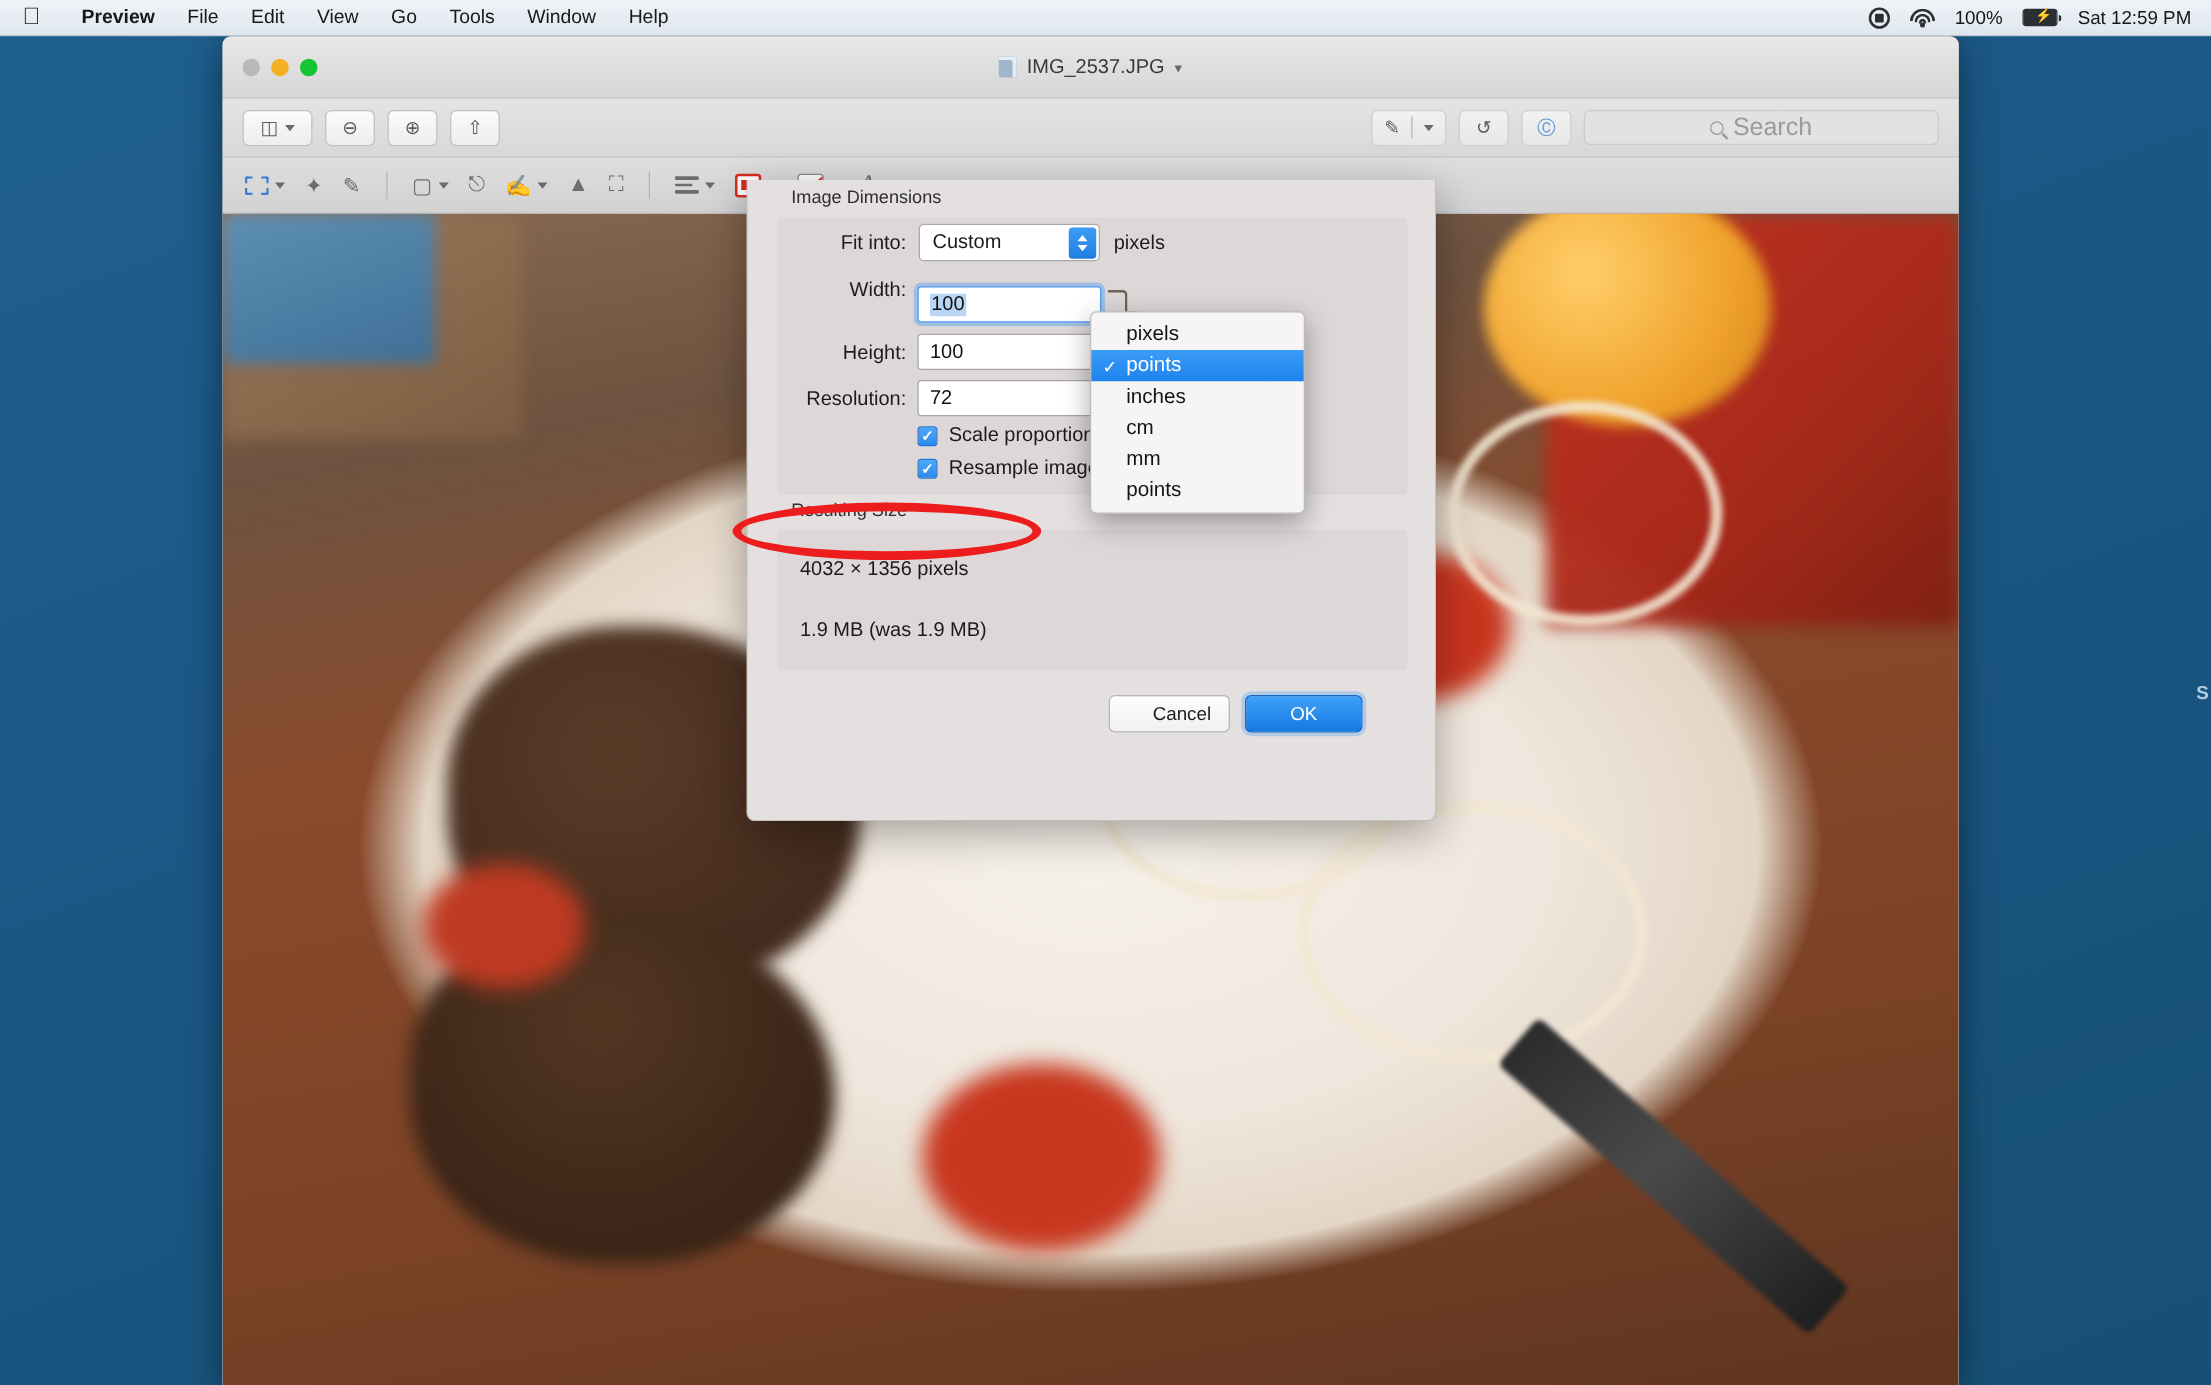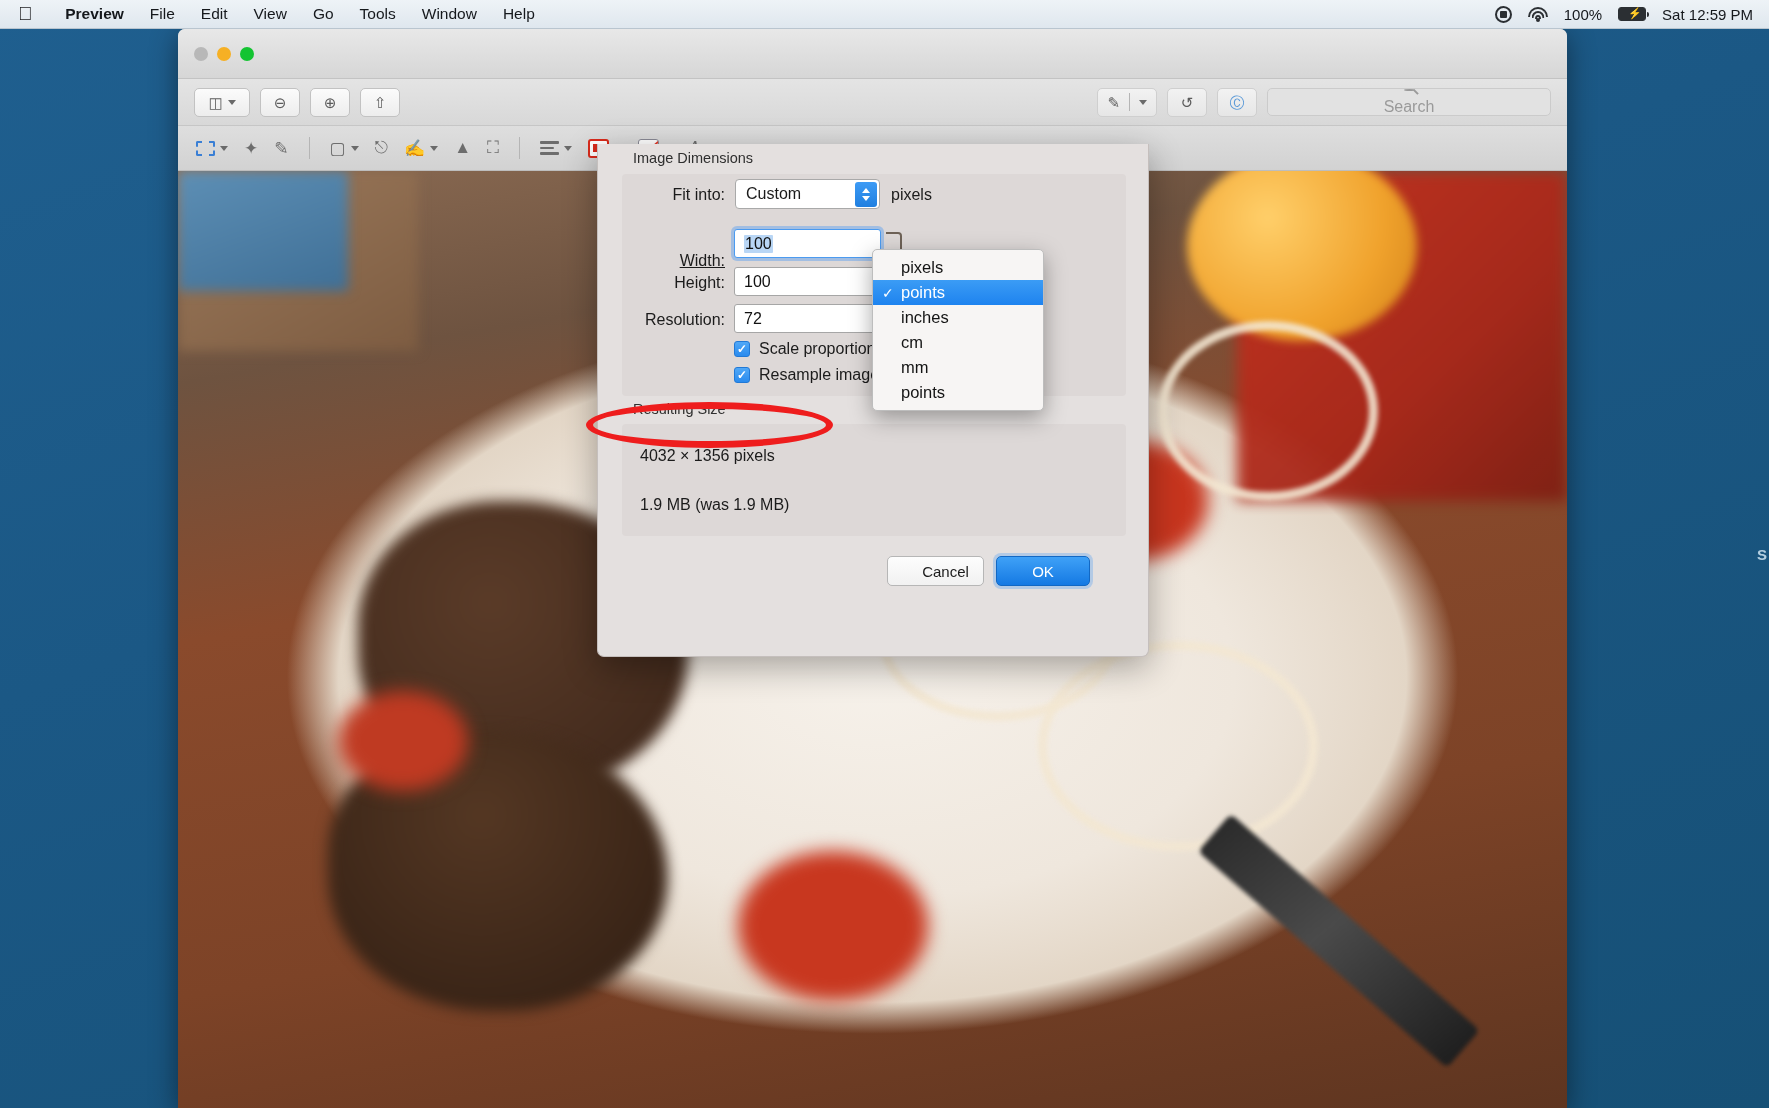--- a/index.html
+++ b/index.html
@@ -100,21 +100,21 @@
   .tbtn.wide { min-width: 56px; }
   .tbtn.flat { background: linear-gradient(#f2f2f2,#e6e6e6); border-color:#cfcfcf; }
   .caret { width:0;height:0;border-left:4px solid transparent;border-right:4px solid transparent;
     border-top:5px solid #6a6a6a; }
   .ic { color:#5c5c5c; font-size:15px; line-height:1; }
   .toolbar1 .grow { flex: 1; }
   .searchbox {
     width: 284px; height: 28px; border-radius: 5px;
     background: #e2e2e2; border: 1px solid #cbcbcb;
     display: flex; align-items: center; justify-content: center; gap: 7px;
-    color: #9a9a9a; font-size: 16px; flex-direction: column;
+    color: #9a9a9a; font-size: 20px;
   }
   .mag { width:11px;height:11px;border:1.8px solid #9a9a9a;border-radius:50%;position:relative;display:inline-block;}
   .mag::after{content:'';position:absolute;right:-5px;bottom:-3px;width:6px;height:1.8px;background:#9a9a9a;transform:rotate(45deg);}
 
   
   .toolbar2 {
     height: 45px; background: linear-gradient(#dedede, #d2d2d2);
     border-bottom: 1px solid #bdbdbd; display: flex; align-items: center;
     padding: 0 18px; gap: 16px;
   }
@@ -253,20 +253,25 @@
   <div class="desktop"></div>
   <div class="desktop-right-text">S</div>
 
   <div class="window">
 
     <div class="titlebar">
       <div class="traffic">
         <div class="dot red"></div>
         <div class="dot yellow"></div>
         <div class="dot green"></div>
+      </div>
+      <div class="doc-title">
+        <span class="doc-icon"></span>
+        <span>IMG_2537.JPG</span>
+        <span class="chev">▾</span>
       </div>
     </div>
 
     <div class="toolbar1">
       <div class="tbtn wide">
         <span class="ic">◫</span>
         <span class="caret"></span>
       </div>
       <div class="tbtn">
         <span class="ic">⊖</span>
@@ -378,21 +383,21 @@
     <div class="row-label" style="left:0px; top:42px; width:127px;">Fit into:</div>
     <div class="popup" style="left:137px; top:35px; width:145px;">
       <span>Custom</span>
       <span class="stepper">
           <b></b>
           <b></b>
         </span>
     </div>
     <div class="unit-text" style="left:293px; top:42px;">pixels</div>
 
-    <div class="row-label" style="left:0px; top:108px; width:127px;text-decoration:underline;">Width:</div>
+    <div class="row-label" style="left:0px; top:80px; width:127px;">Width:</div>
     <div class="field focused" style="left:136px; top:85px; width:147px;">
       <span class="sel">100</span>
     </div>
 
     <div class="row-label" style="left:0px; top:130px; width:127px;">Height:</div>
     <div class="field" style="left:136px; top:123px; width:147px;">
       <span>100</span>
     </div>
 
     <div class="row-label" style="left:0px; top:167px; width:127px;">Resolution:</div>

